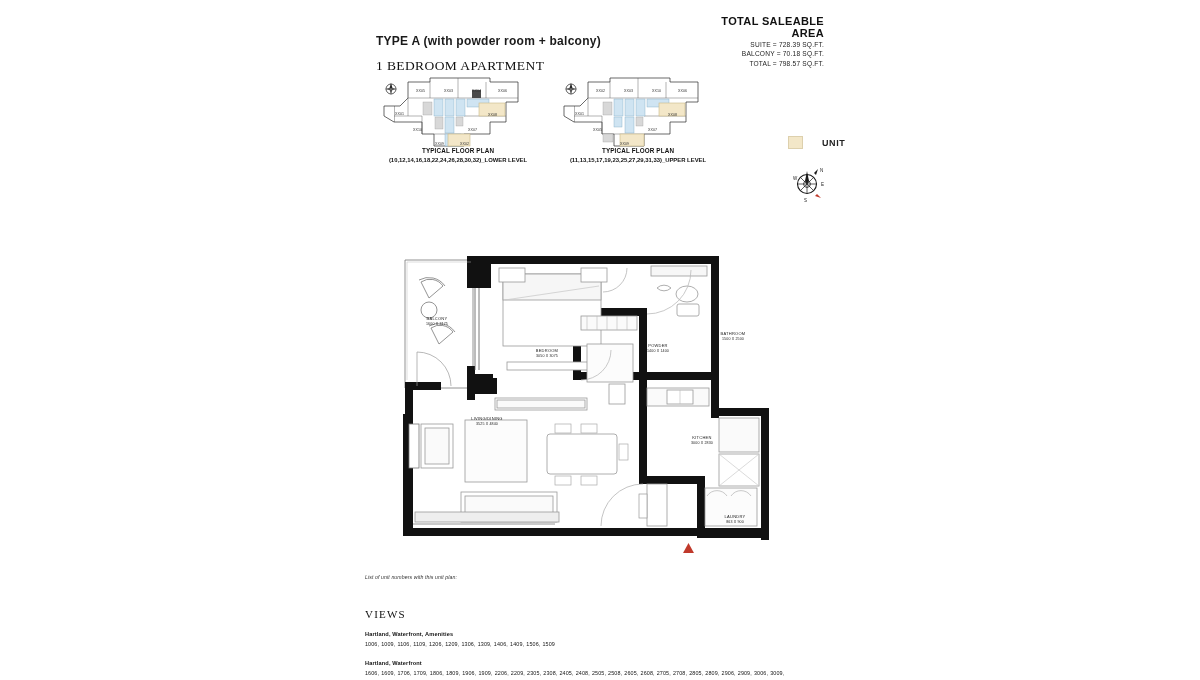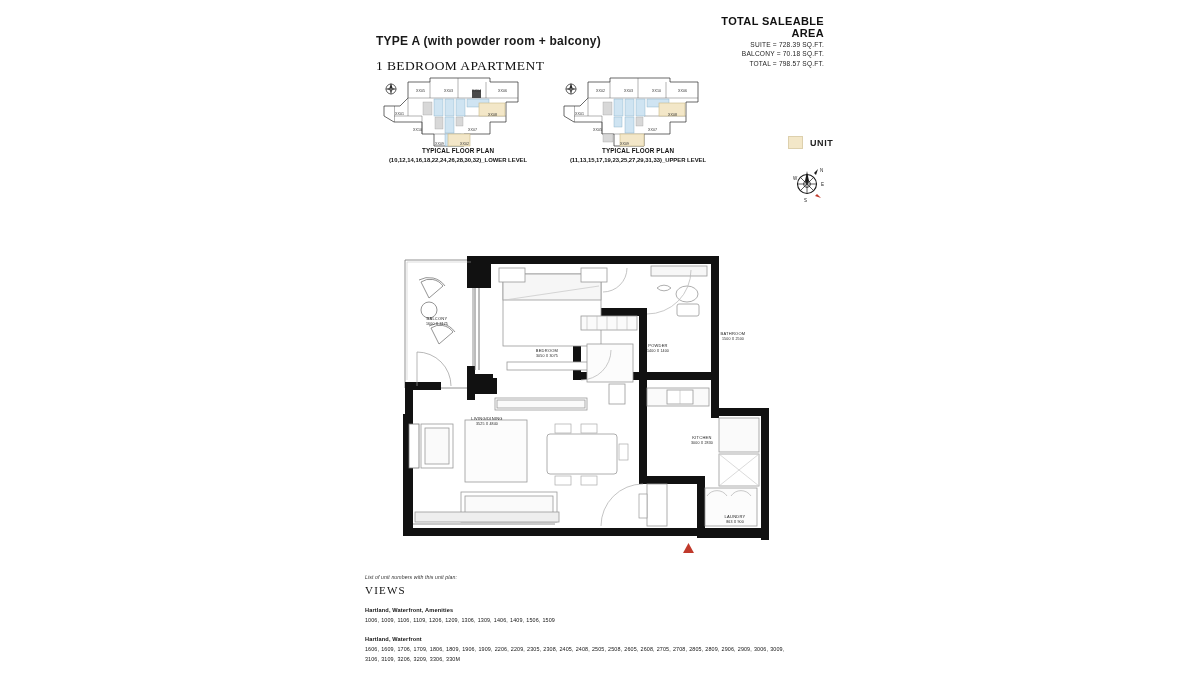--- a/index.html
+++ b/index.html
@@ -36,21 +36,21 @@
   .kp-cap .l2{font-size:5.9px;letter-spacing:0;}
   .kp-compass{position:absolute;left:4px;top:8px;width:18px;height:18px;}
 
   
   .ulab{
     position:absolute;font-size:3.6px;letter-spacing:.1px;color:#333;
     font-family:"Liberation Sans",sans-serif;white-space:nowrap;
   }
 
   
-  .legend{position:absolute;left:788px;top:136px;display:flex;align-items:center;gap:7px;}
+  .legend{position:absolute;left:788px;top:136px;display:flex;align-items:center;gap:19px;}
   .legend-swatch{width:13px;height:11px;background:#f3e7c8;border:1px solid #ddd0ad;}
   .legend-label{font-size:9px;font-weight:bold;letter-spacing:.6px;color:#222;}
   .compass-big{position:absolute;left:784px;top:158px;width:46px;height:46px;}
 
   
   .plan{position:absolute;left:395px;top:248px;width:400px;height:300px;}
   .plan svg{display:block;}
   .rlab{
     position:absolute;text-align:center;color:#1b1b1b;white-space:nowrap;
     font-family:"Liberation Sans",sans-serif;
@@ -58,21 +58,21 @@
   .rlab .n{font-size:4.0px;letter-spacing:.25px;display:block;}
   .rlab .d{font-size:3.6px;letter-spacing:.15px;display:block;margin-top:1.2px;}
 
   .marker{position:absolute;left:683px;top:543px;width:11px;height:10px;}
 
   
   .foot{position:absolute;left:365px;top:574px;width:430px;}
   .foot-note{font-size:5.2px;font-style:italic;color:#333;letter-spacing:.1px;}
   .foot-views{
     font-family:"Liberation Serif", serif;
-    font-size:11px;letter-spacing:1.2px;color:#111;margin-top:4px;
+    font-size:11px;letter-spacing:1.2px;color:#111;margin-top:28px;
   }
   .vgrp{margin-top:11px;}
   .vgrp-h{font-size:5.6px;font-weight:bold;color:#111;letter-spacing:.15px;}
   .vgrp-b{font-size:5.4px;color:#151515;letter-spacing:.12px;line-height:1.72;margin-top:3px;word-spacing:.5px;}
 </style>
 </head>
 <body>
 
 <div class="page">
 

